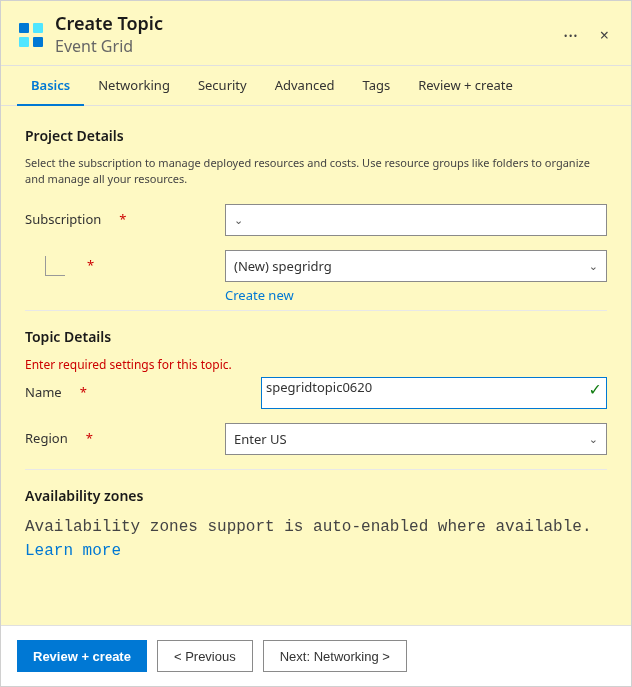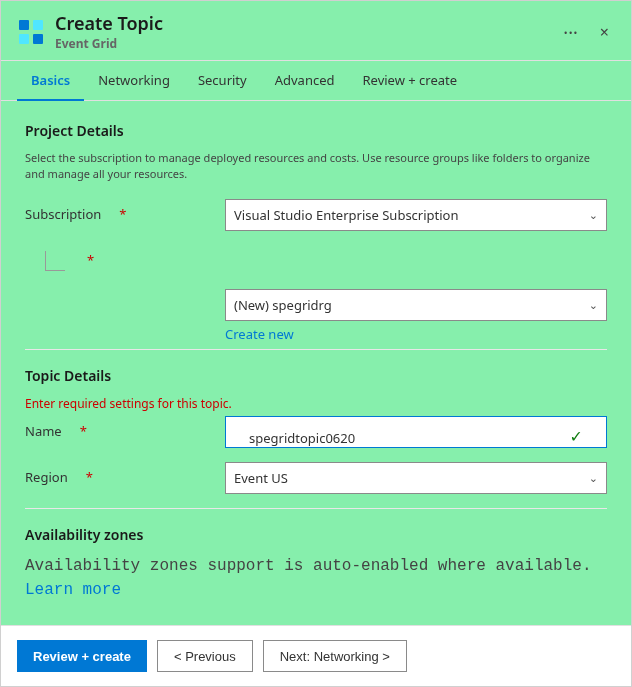--- a/index.html
+++ b/index.html
@@ -8,21 +8,21 @@
       font-size: 13px;
       background: #f3f3f3;
       display: flex;
       align-items: center;
       justify-content: center;
       min-height: 100vh;
     }
     .window {
       width: 632px;
       height: 687px;
-      background: #86efac;
+      background: #fef9c3;
       border: 1px solid #d0d0d0;
       box-shadow: 0 4px 20px rgba(0,0,0,0.15);
       display: flex;
       flex-direction: column;
       overflow: hidden;
     }
     
     .window-header {
       display: flex;
       align-items: center;
@@ -39,23 +39,22 @@
     .window-title-group {
       flex: 1;
     }
     .window-title {
       font-size: 18px;
       font-weight: 600;
       color: #1a1a1a;
       line-height: 1.2;
     }
     .window-subtitle {
-      font-size: 12px;
+      font-size: 16px;
       color: #666;
-      font-weight: bold;
     }
     .header-actions {
       display: flex;
       align-items: center;
       gap: 10px;
     }
     .header-ellipsis {
       font-size: 18px;
       color: #444;
       cursor: pointer;
@@ -146,24 +145,25 @@
       justify-content: space-between;
       position: relative;
     }
     .select-control .chevron {
       color: #555;
       font-size: 11px;
     }
     .input-valid {
       border: 1px solid #0078d4;
       display: flex;
-      align-items: flex-end;
+      align-items: flex-start;
       justify-content: space-between;
-      padding: 0 23px;
+      padding: 0 4px;
       height: 32px;
+      margin-left: 36px;
     }
     .checkmark-green {
       color: #107c10;
       font-size: 16px;
     }
     .create-new-link {
       color: #0078d4;
       font-size: 13px;
       cursor: pointer;
       text-decoration: none;
@@ -190,21 +190,20 @@
       height: 20px;
       margin-left: 20px;
     }
     .rg-label-col {
       width: 140px;
       flex-shrink: 0;
       padding-top: 6px;
     }
     .rg-control-col {
       flex: 1;
-      margin-top: 44px;
     }
     .divider {
       height: 1px;
       background: #e8e8e8;
       margin: 4px 0 16px 0;
     }
     
     .footer {
       border-top: 1px solid #e0e0e0;
       padding: 14px 16px;
@@ -282,40 +281,42 @@
     <div class="tab">
       <span>Networking</span>
     </div>
     <div class="tab">
       <span>Security</span>
     </div>
     <div class="tab">
       <span>Advanced</span>
     </div>
     <div class="tab">
+      <span>Tags</span>
+    </div>
+    <div class="tab">
       <span>Review + create</span>
     </div>
   </div>
 
   <div class="content">
 
     <div>
       <div class="section-title">Project Details</div>
       <div class="section-description">Select the subscription to manage deployed resources and costs. Use resource groups like folders to organize and manage all your resources.</div>
 
       <div class="form-group">
         <div class="form-label-col">
           <span class="form-label">
             <span>Subscription</span>
             <span class="required-star">*</span>
           </span>
         </div>
         <div class="form-control-col">
           <div class="select-control">
-            <span>Visual Studio Enterprise Subscription</span>
             <span class="chevron">⌄</span>
           </div>
         </div>
       </div>
 
       <div class="rg-group">
         <div class="rg-indent">
           <div class="rg-bracket"></div>
         </div>
         <div class="rg-label-col">
@@ -356,21 +357,21 @@
 
       <div class="form-group">
         <div class="form-label-col">
           <span class="form-label">
             <span>Region</span>
             <span class="required-star">*</span>
           </span>
         </div>
         <div class="form-control-col">
           <div class="select-control">
-            <span>Event US</span>
+            <span>Enter US</span>
             <span class="chevron">⌄</span>
           </div>
         </div>
       </div>
     </div>
 
     <div class="divider"></div>
 
     <div>
       <div class="section-title">Availability zones</div>

